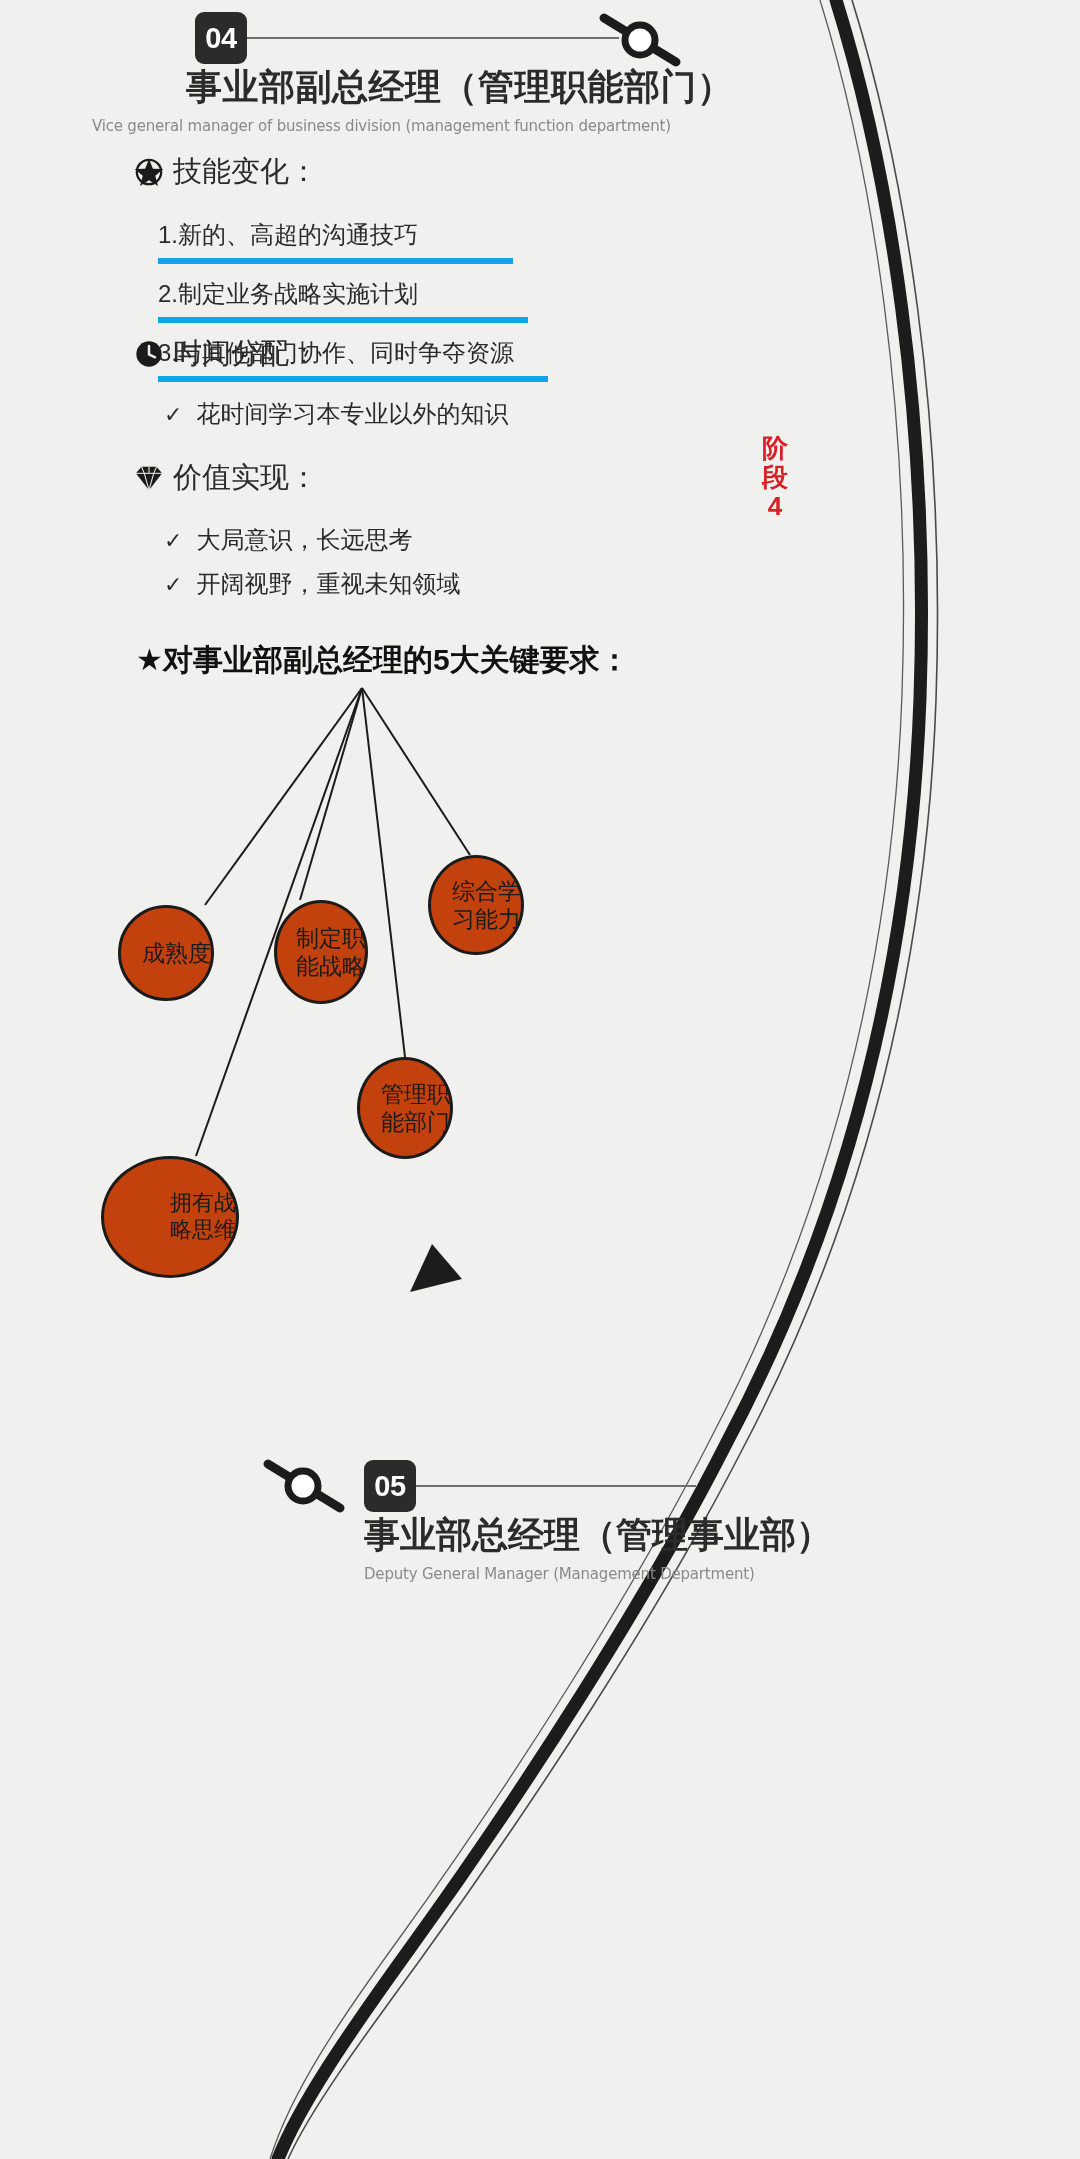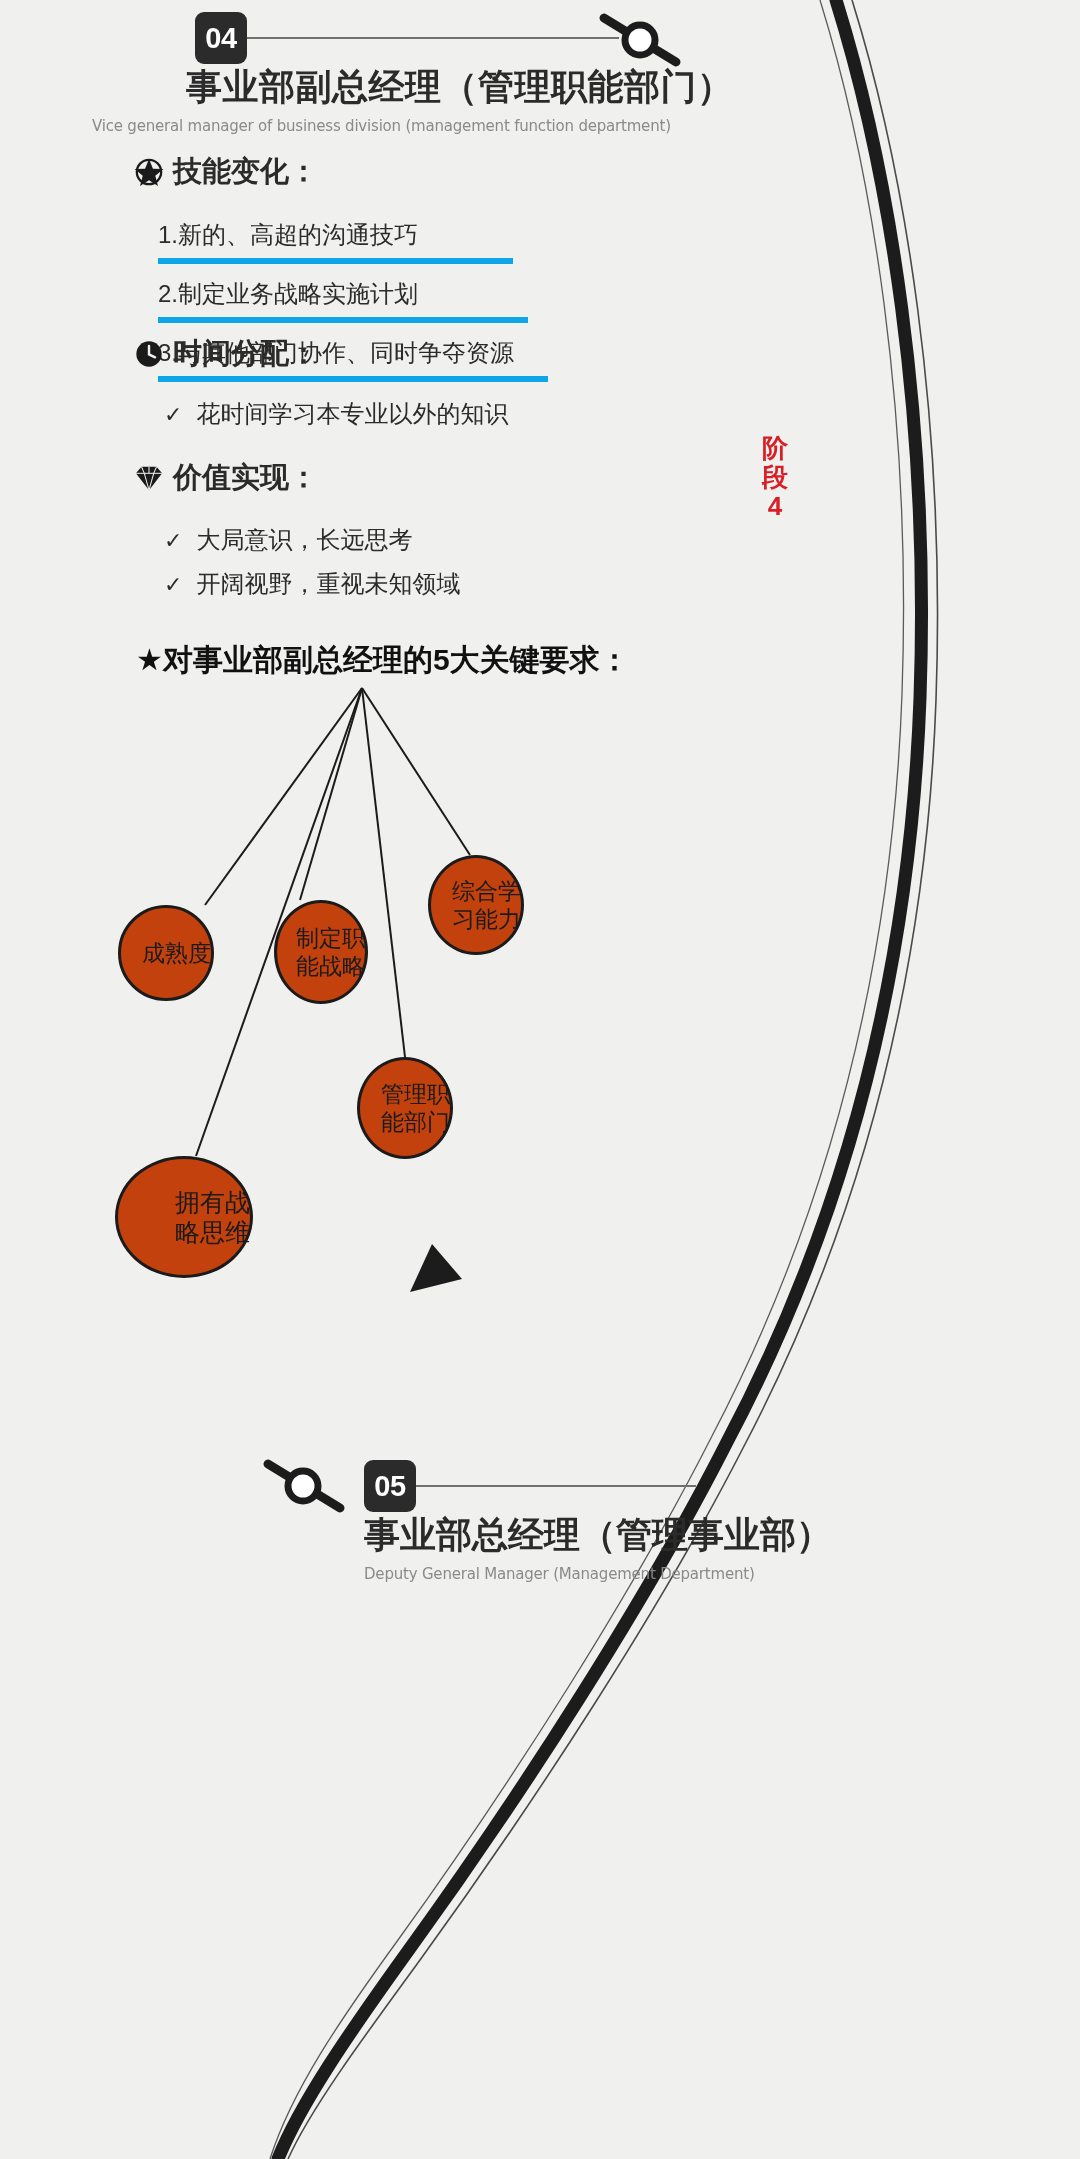--- a/index.html
+++ b/index.html
@@ -30,21 +30,21 @@
     white-space:nowrap;margin-top:8px;
   }
   .sec-sub{
     font-size:15px;color:#8a8a8a;letter-spacing:-.2px;white-space:nowrap;
     margin-top:5px;font-family:"DejaVu Sans",sans-serif;
   }
 
   
   .grp-head{
     display:flex;align-items:center;gap:9px;
-    font-size:29px;font-weight:bold;color:#2b2b2b;white-space:nowrap;
+    font-size:29px;font-weight:normal;color:#2b2b2b;white-space:nowrap;
   }
   .grp-head .gicon{width:30px;height:30px;display:block;flex:0 0 auto;}
 
   .num-item{
     font-size:24px;color:#2b2b2b;white-space:nowrap;
     border-bottom:6px solid #0ea5e9;padding-bottom:7px;
   }
   .chk-item{
     font-size:24px;color:#2b2b2b;white-space:nowrap;
     display:flex;align-items:baseline;gap:14px;
@@ -192,21 +192,21 @@
   <div class="bubble" style="left:428px;top:855px;width:96px;height:100px;">
     <span style="white-space:pre-line;">综合学
 习能力</span>
   </div>
 
   <div class="bubble" style="left:357px;top:1057px;width:96px;height:102px;">
     <span style="white-space:pre-line;">管理职
 能部门</span>
   </div>
 
-  <div class="bubble" style="left:115px;top:1156px;width:138px;height:122px;font-size:25px;">
+  <div class="bubble" style="left:101px;top:1156px;width:138px;height:122px;font-size:22px;">
     <span style="white-space:pre-line;">拥有战
 略思维</span>
   </div>
 
   <div class="stage-label" style="left:710px;top:434px;white-space:pre-line;margin-left:48px;">阶段
 4</div>
 
   <div class="sec-head" style="left:364px;top:1460px;">
     <div class="badge-row">
       <div class="num-badge">05</div>

